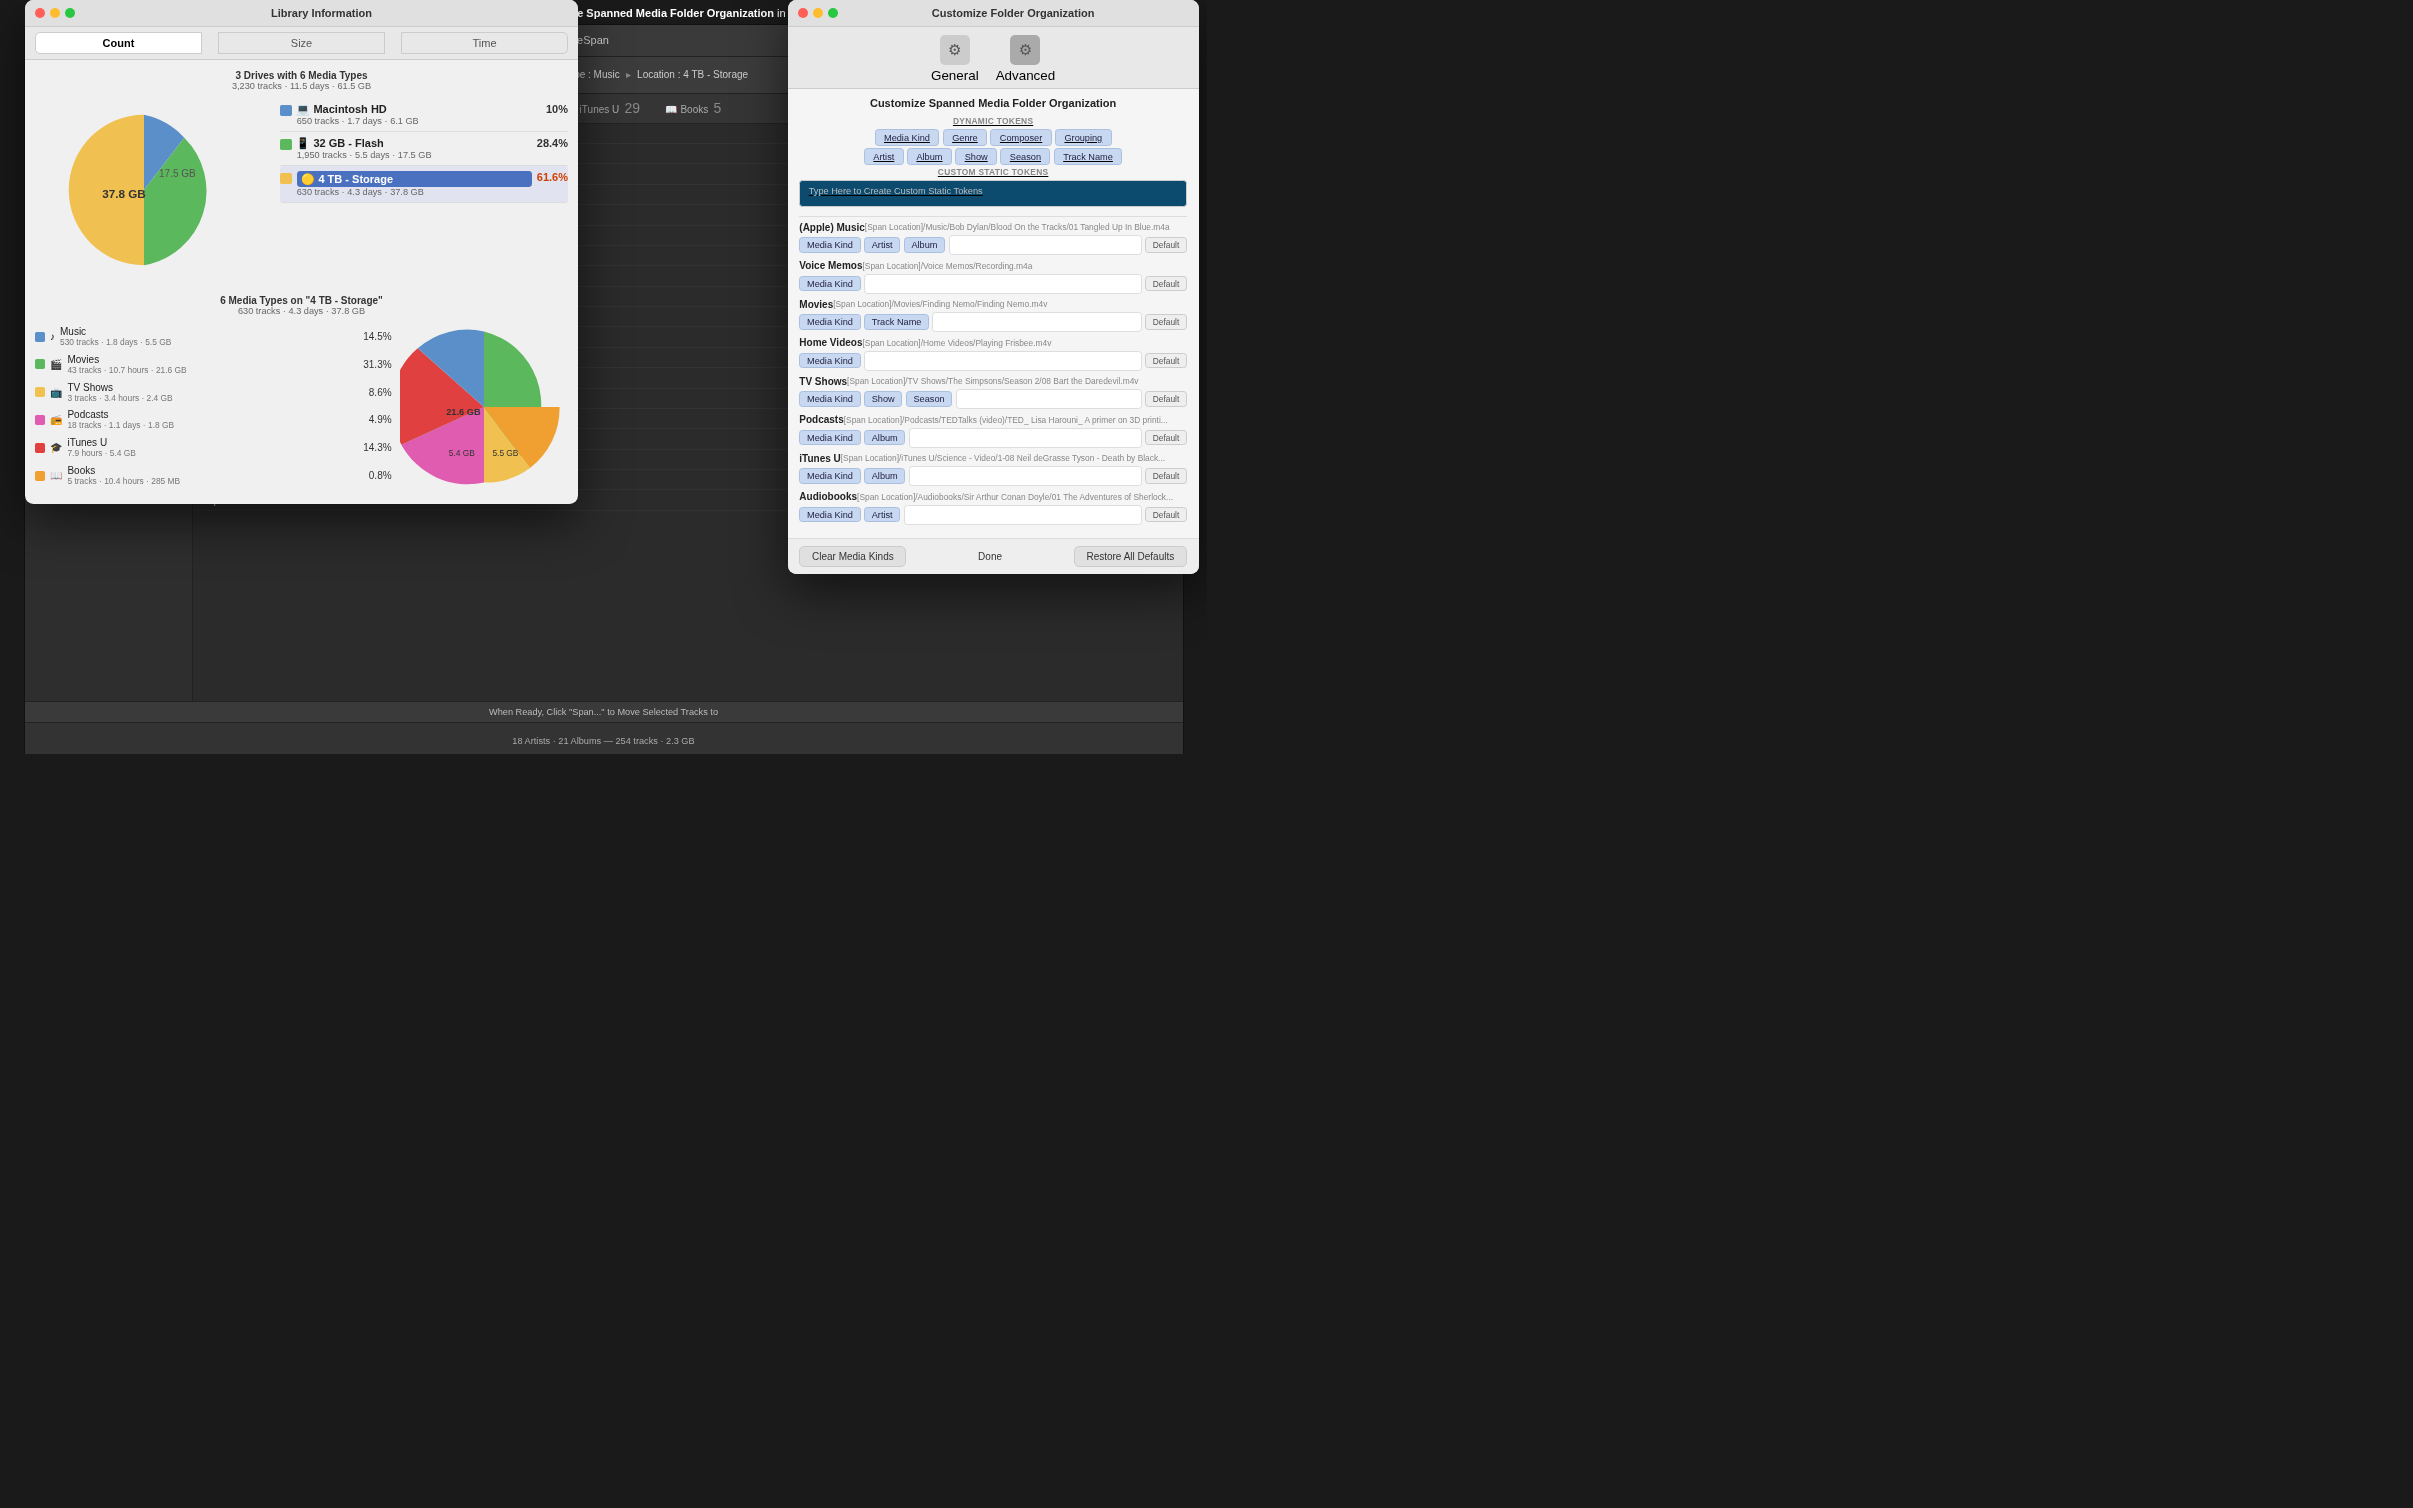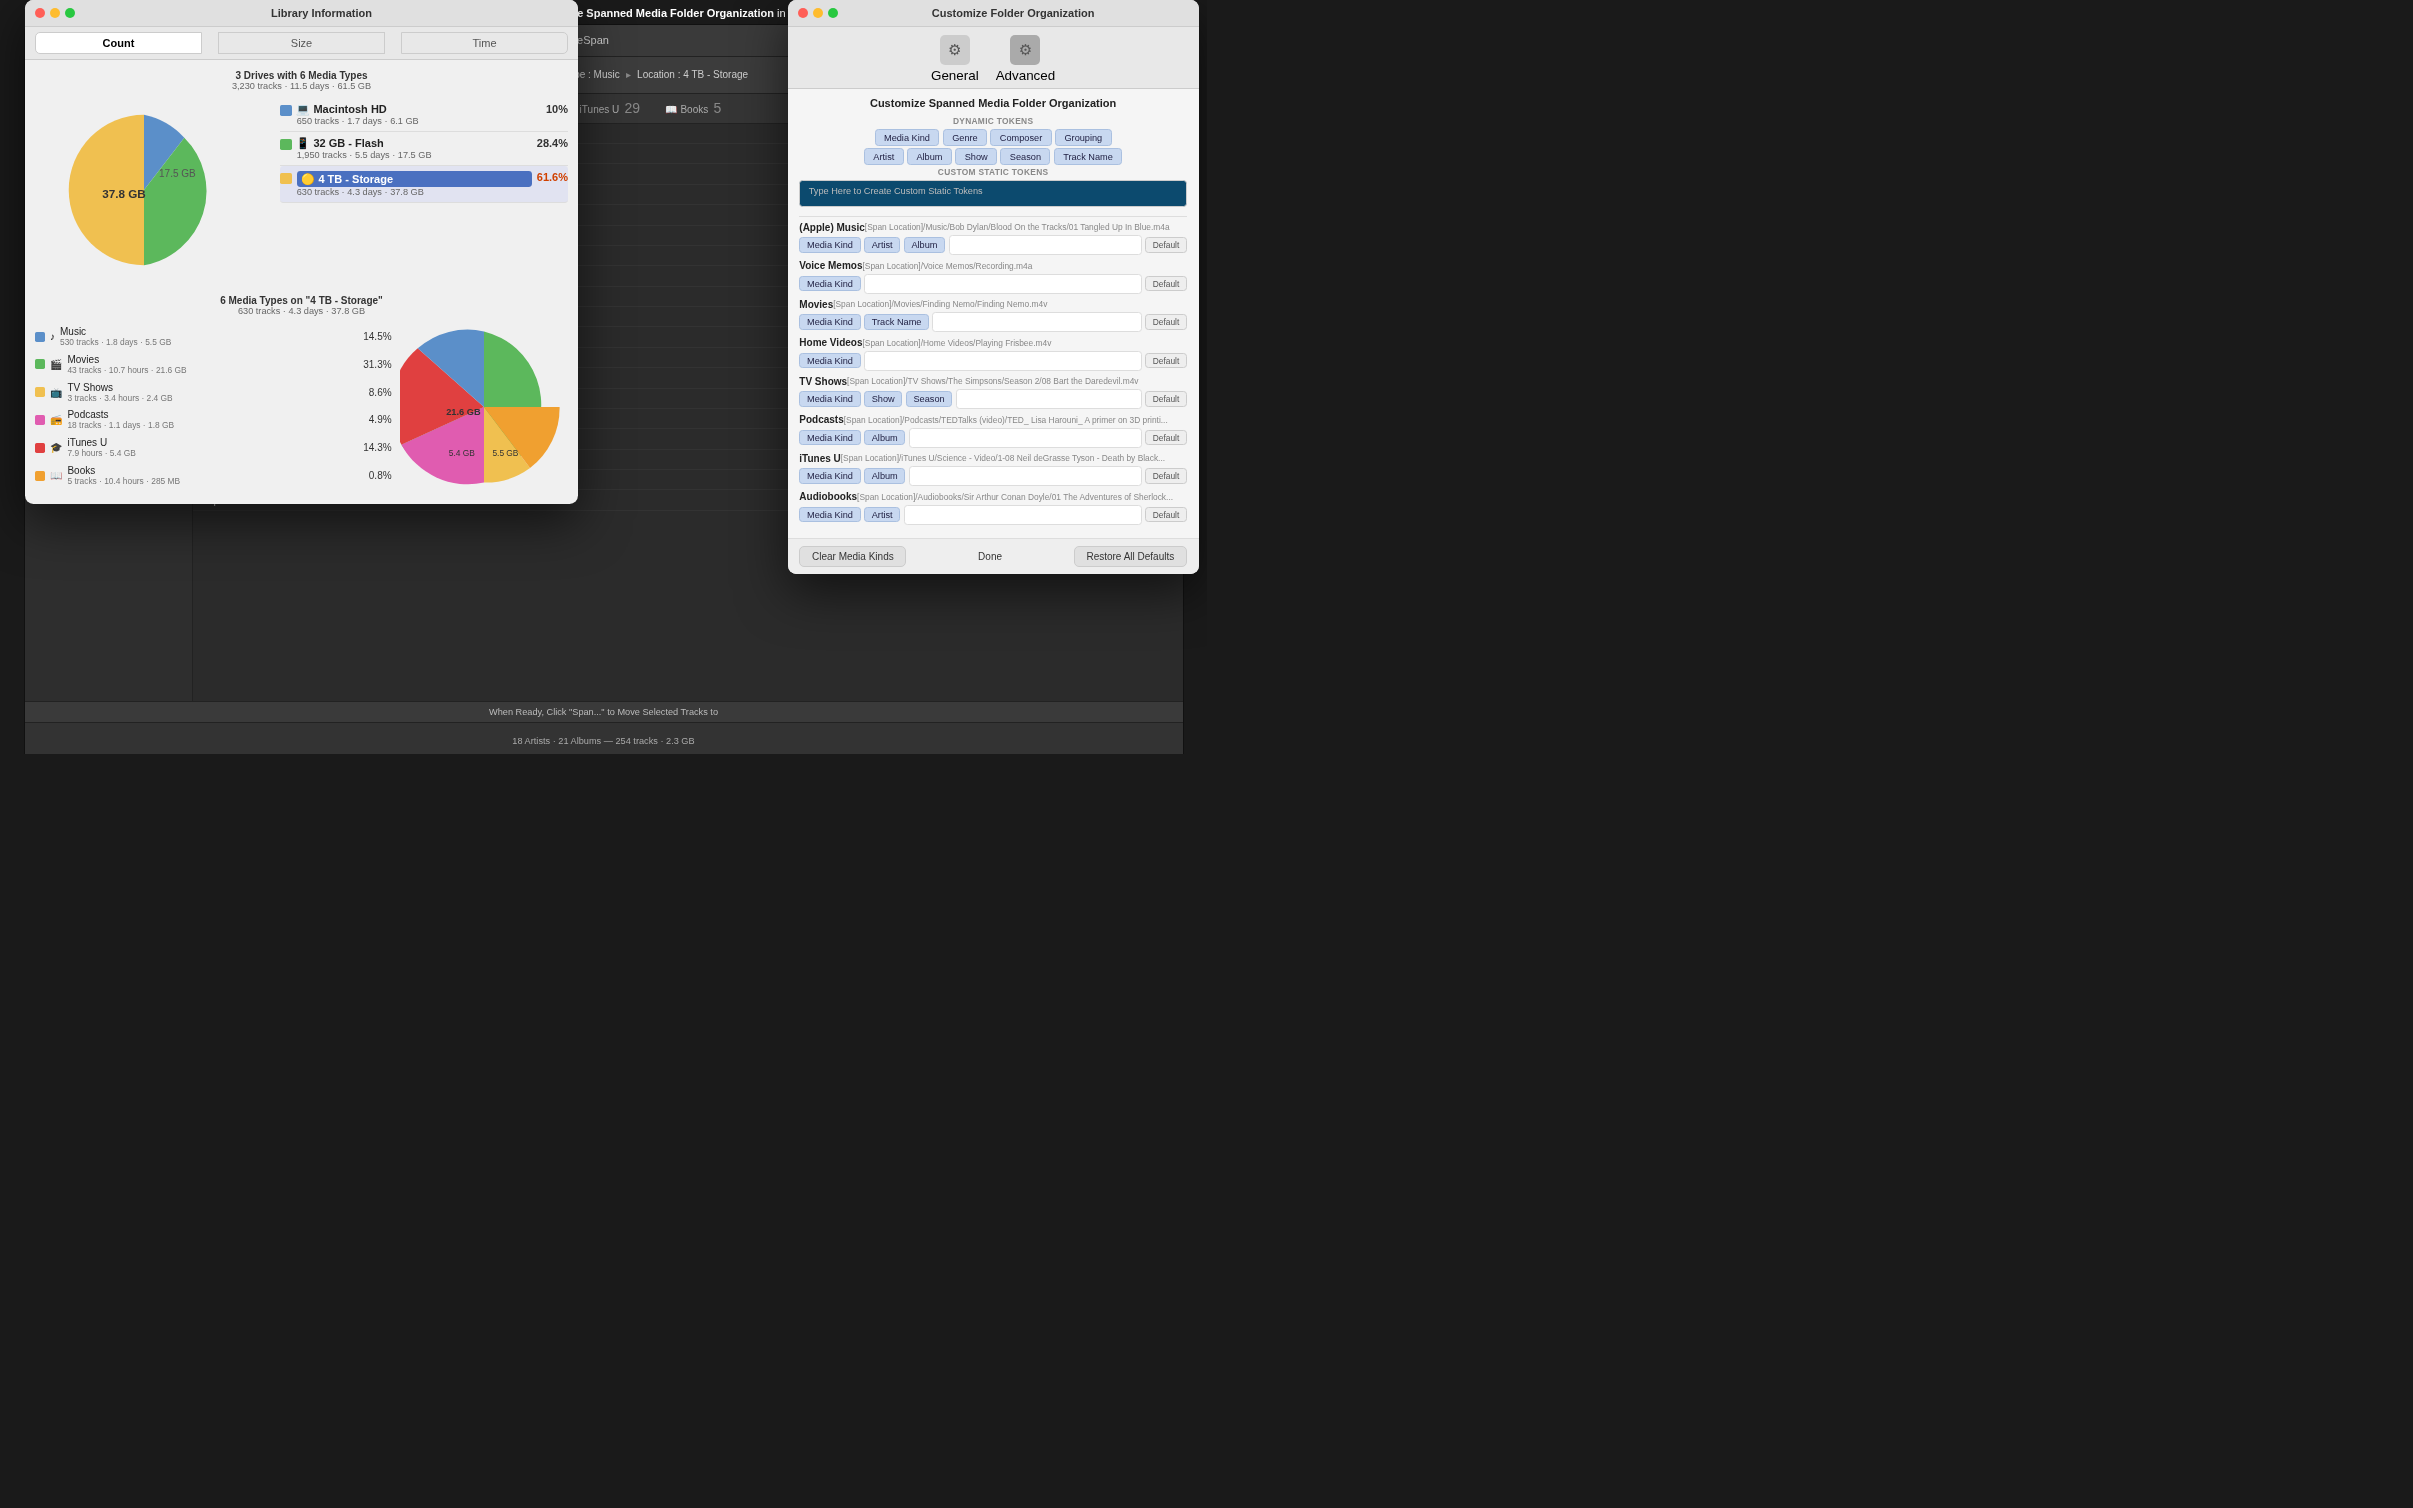--- a/index.html
+++ b/index.html
@@ -462,21 +462,21 @@
 
     .cust-body { padding: 8.4px 11.7px; }
     .cust-main-title {
       text-align: center;
       font-size: 11px;
       font-weight: 600;
       color: #222;
       margin-bottom: 6.7px;
     }
 
-    .token-section { margin-bottom: 1px; }
+    .token-section { margin-bottom: 1px; text-decoration: underline; }
     .token-section-title {
       font-size: 8.4px;
       color: #888;
       text-align: center;
       margin-bottom: 3.4px;
       font-weight: 600;
       text-transform: uppercase;
       letter-spacing: 0.3px;
     }
     .token-row {

